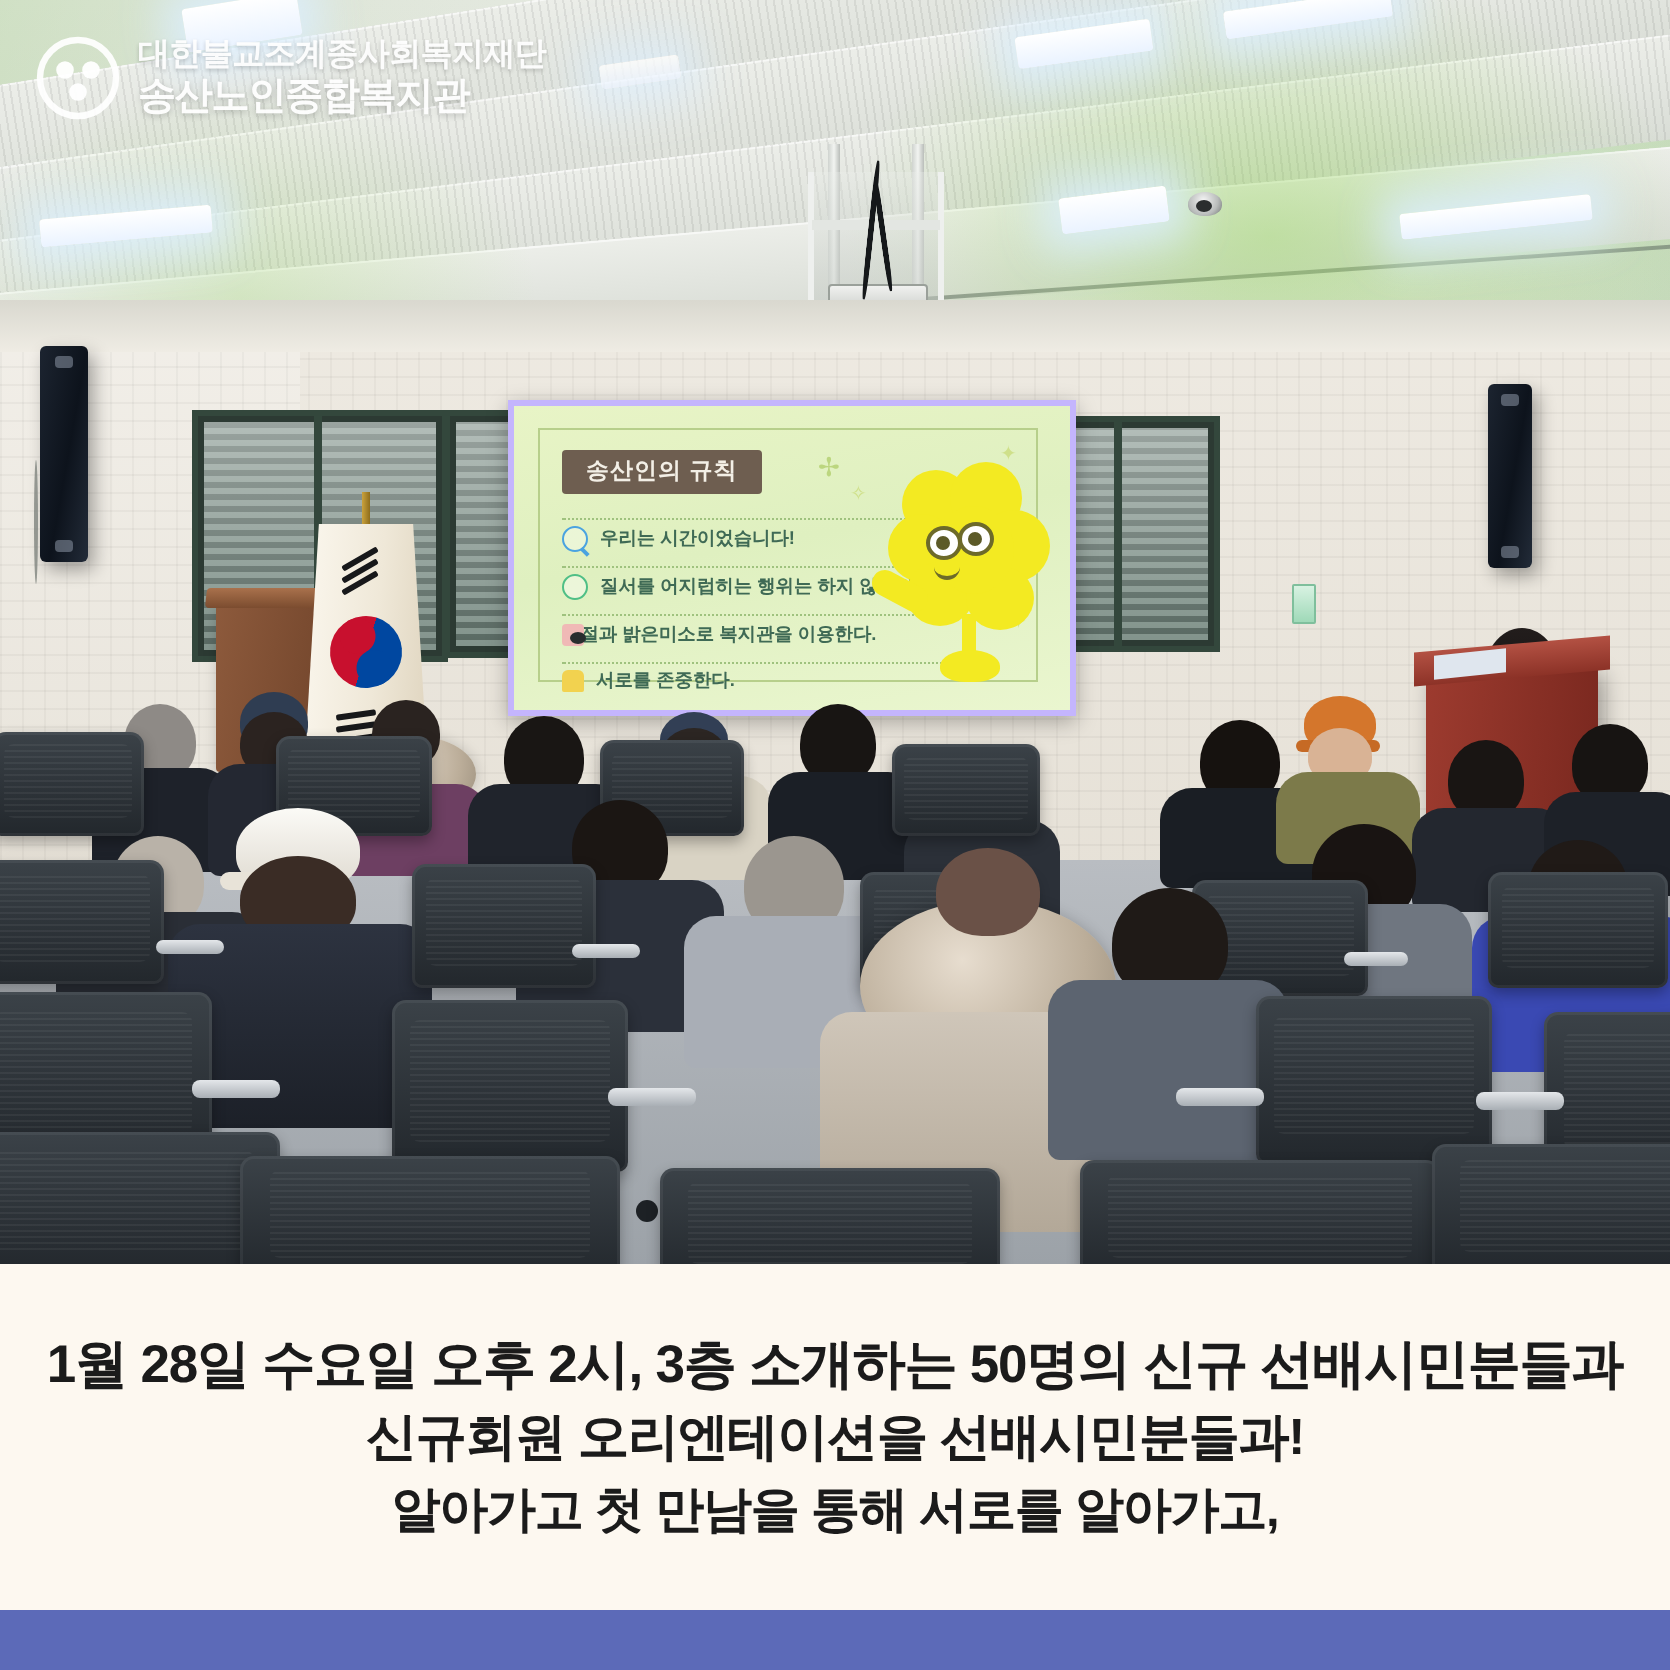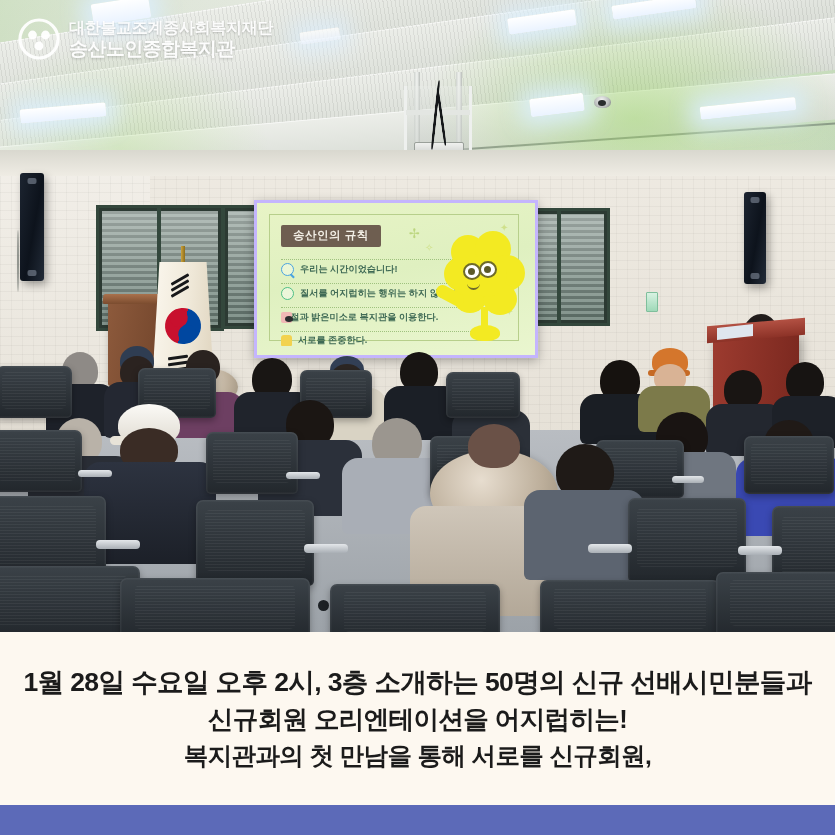--- a/index.html
+++ b/index.html
@@ -432,18 +432,18 @@
                      text-shadow:0 1px 2px rgba(0,0,0,.2);margin-bottom:3px;">대한불교조계종사회복지재단</span>
         <span style="font-size:19px;font-weight:700;color:rgba(255,255,255,.95);letter-spacing:-.6px;
                      text-shadow:0 1px 3px rgba(0,0,0,.22);">송산노인종합복지관</span>
       </div>
     </div>
 
   </div>
 
   <div class="caption">
     <div class="cap-line l1">1월 28일 수요일 오후 2시, 3층 소개하는 50명의 신규 선배시민분들과</div>
-    <div class="cap-line l2">신규회원 오리엔테이션을 어지럽히는!</div>
-    <div class="cap-line l3">복지관과의 첫 만남을 통해 서로를 신규회원,</div>
+    <div class="cap-line l2">신규회원 오리엔테이션을 선배시민분들과!</div>
+    <div class="cap-line l3">알아가고 첫 만남을 통해 서로를 알아가고,</div>
   </div>
 
   <div class="bottombar"></div>
 </div>
 
 </body></html>

